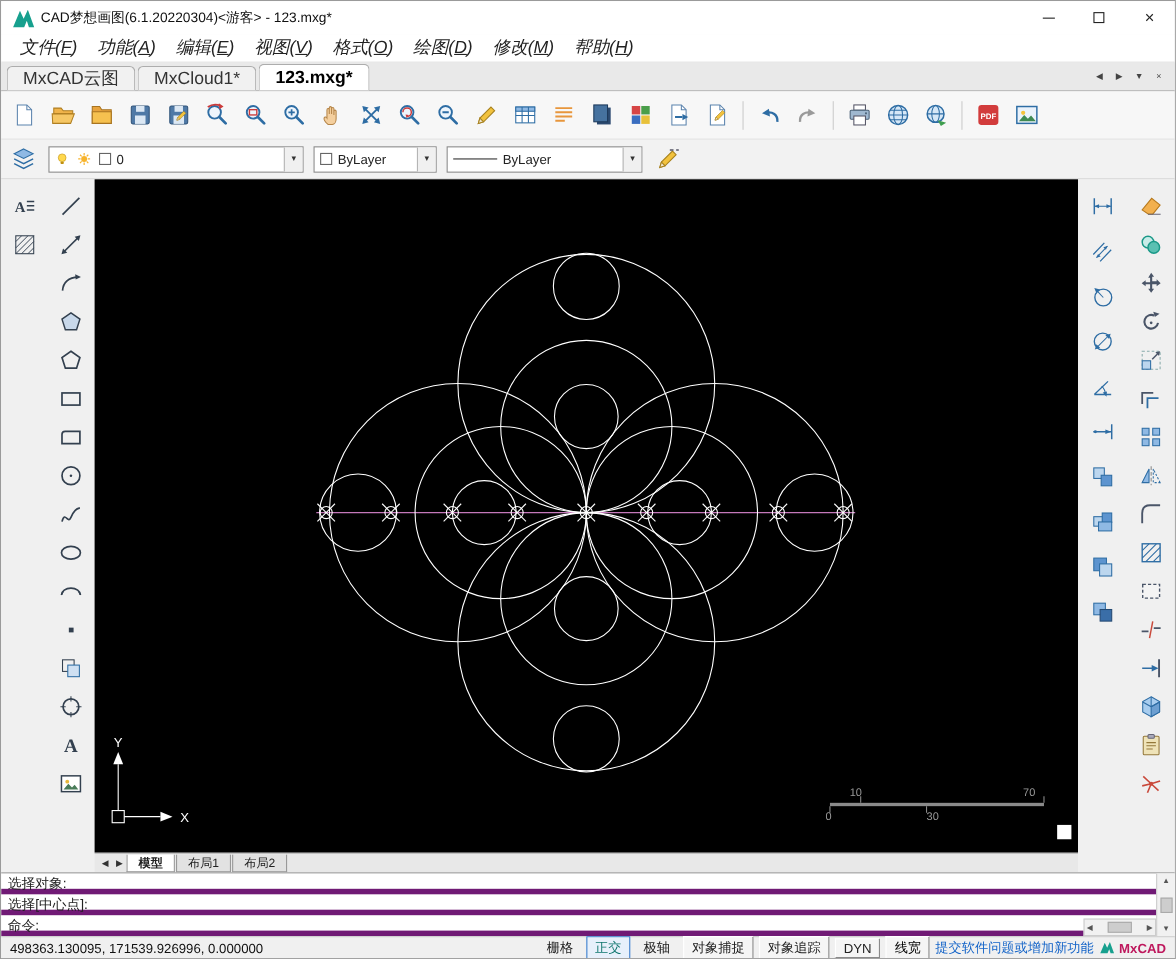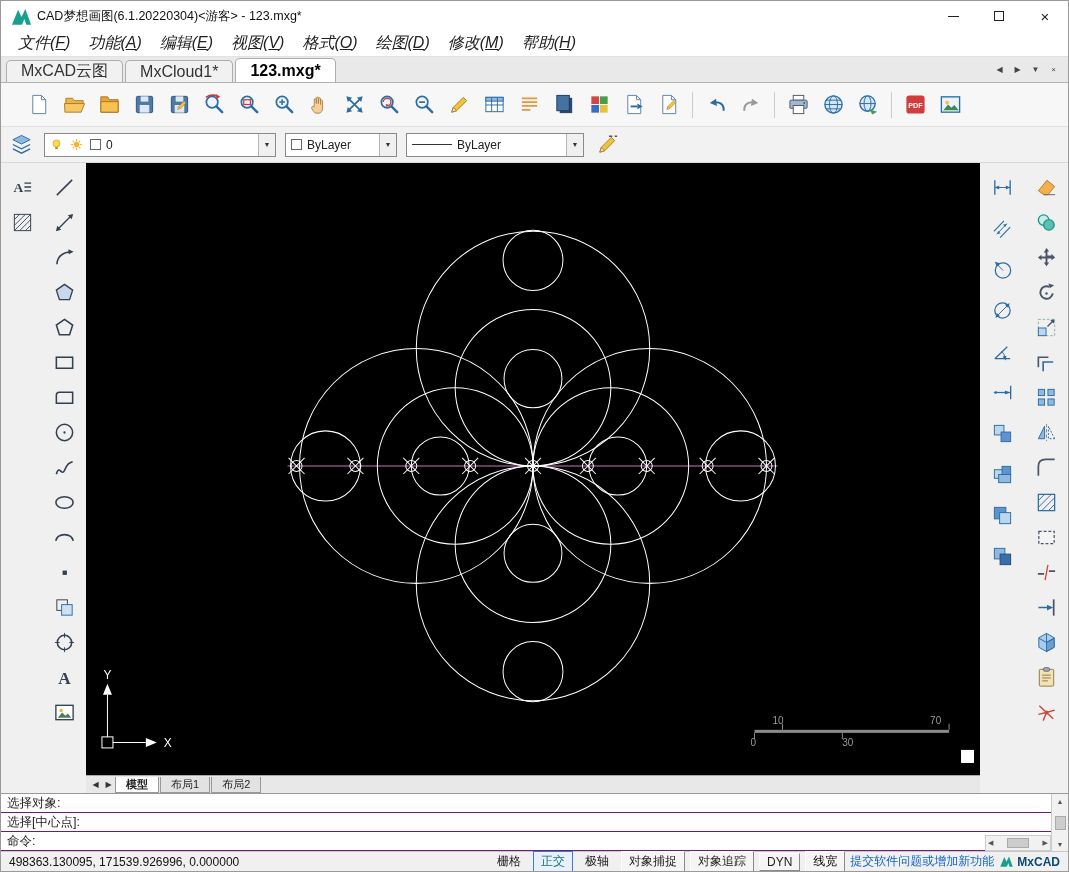--- a/index.html
+++ b/index.html
@@ -22,21 +22,21 @@
 
   
   .doctabs { height:26px; background:#e9e9e9; display:flex; align-items:flex-end; padding-left:5px; border-bottom:1px solid #b3b3b3; flex:0 0 auto; }
   .doc-tab-list { display:flex; align-items:flex-end; }
   .doctab { height:22px; display:flex; align-items:center; padding:0 14px; font-size:16px; background:#f1f1f1; border:1px solid #adadad; border-bottom:none; border-radius:5px 5px 0 0; margin-right:2px; color:#333; white-space:nowrap; }
   .doctab.active { background:#fff; font-weight:bold; color:#000; height:24px; }
   .tab-ctrls { margin-left:auto; display:flex; align-items:center; gap:3px; padding-right:7px; margin-bottom:5px; }
   .tab-ctrl { width:15px; height:15px; font-size:8px; display:flex; align-items:center; justify-content:center; color:#444; }
 
   
-  .toolbar1 { height:44px; background:#f7f7f7; display:flex; align-items:center; padding:0 21px; border-bottom:1px solid #e0e0e0; gap:1px; flex:0 0 auto; }
+  .toolbar1 { height:44px; background:#f7f7f7; display:flex; align-items:center; padding:0 4px; border-bottom:1px solid #e0e0e0; gap:1px; flex:0 0 auto; }
   .tbtn { width:34px; height:34px; display:flex; align-items:center; justify-content:center; border-radius:3px; flex:0 0 auto; }
   .tsep { width:1px; height:26px; background:#ccc; margin:0 5px; flex:0 0 auto; }
 
   
   .toolbar2 { height:36px; background:#f2f2f2; display:flex; align-items:center; padding:0 6px; gap:9px; border-bottom:1px solid #d8d8d8; flex:0 0 auto; }
   .combo { height:24px; background:#fff; border:1px solid #8a8a8a; display:flex; align-items:center; padding-left:5px; font-size:12px; gap:5px; }
   .combo .cvalue { white-space:nowrap; }
   .combo .arrow { margin-left:auto; width:17px; height:100%; border-left:1px solid #b5b5b5; background:#f0f0f0; display:flex; align-items:center; justify-content:center; font-size:7px; color:#333; }
   .combo.layer { width:232px; }
   .combo.color { width:112px; }
@@ -63,37 +63,37 @@
 
   
   .layout-bar { height:18px; background:#e8e8e8; border-top:1px solid #a8a8a8; display:flex; align-items:center; font-size:11px; padding-left:3px; flex:0 0 auto; }
   .lt-arrow { width:13px; text-align:center; font-size:8px; color:#333; }
   .ltab { padding:0 10px; height:16px; display:flex; align-items:center; border:1px solid #999; border-top:none; background:#e2e2e2; margin-right:1px; white-space:nowrap; }
   .ltab.active { background:#fff; font-weight:bold; }
 
   
   .cmdline { height:58px; background:#fff; border-top:1px solid #999; position:relative; font-size:12.5px; flex:0 0 auto; }
   .cmd-lines { position:absolute; top:0; left:0; right:17px; bottom:0; display:flex; flex-direction:column; overflow:hidden; }
-  .cmd-line { height:19px; line-height:19px; padding-left:6px; border-bottom:1px solid #701a75; white-space:nowrap; }
+  .cmd-line { height:19px; line-height:19px; padding-left:6px; border-bottom:5px solid #701a75; white-space:nowrap; }
   .cmd-vsb { position:absolute; right:0; top:0; bottom:0; width:17px; background:#f1f1f1; border-left:1px solid #ccc; display:flex; flex-direction:column; justify-content:space-between; align-items:center; }
   .sb-arrow { font-size:7px; color:#555; height:14px; display:flex; align-items:center; }
   .vsb-thumb { width:11px; height:14px; background:#cdcdcd; border:1px solid #aaa; }
   .cmd-hsb { position:absolute; right:17px; bottom:0; width:66px; height:16px; background:#f1f1f1; border:1px solid #ccc; display:flex; align-items:center; justify-content:space-between; padding:0 2px; }
   .hsb-thumb { width:22px; height:10px; background:#cdcdcd; border:1px solid #aaa; }
 
   
   .statusbar { height:20px; background:#f0f0f0; border-top:1px solid #c8c8c8; display:flex; align-items:center; padding:0 8px; font-size:12px; gap:5px; flex:0 0 auto; white-space:nowrap; }
   .coords { margin-right:auto; color:#111; }
   .stoggle { padding:1px 7px; }
   .stoggle.flat { padding:2px 7px; }
   .stoggle.raised { background:#f5f5f5; border:1px solid; border-color:#fff #8a8a8a #8a8a8a #fff; }
   .stoggle.active { border:1px solid #3d7ecc; background:#e7f0fb; color:#0f766e; }
   .stoggle.raised-accent { background:#f5f5f5; border:1px solid; border-color:#fff #8a8a8a #8a8a8a #fff; color:#000000; }
   .feedback { color:#1464c8; }
-  .brand { display:flex; align-items:center; gap:3px; font-weight:bold; color:#0c4a6e; }
+  .brand { display:flex; align-items:center; gap:3px; font-weight:bold; color:#be185d; }
   .brand .mini-icon svg { width:16px; height:16px; }
 </style>
 </head>
 <body>
 
 <div class="app">
 
   <div class="titlebar">
     <div class="app-icon"><svg viewBox="0 0 24 24" width="23" height="23" xmlns="http://www.w3.org/2000/svg">
           <path d="M2 19.5L8.5 4l3.5 7.5L16 3l6 16.5h-5l-2-6-2.5 6H7.5z" fill="#17a08e"></path>

